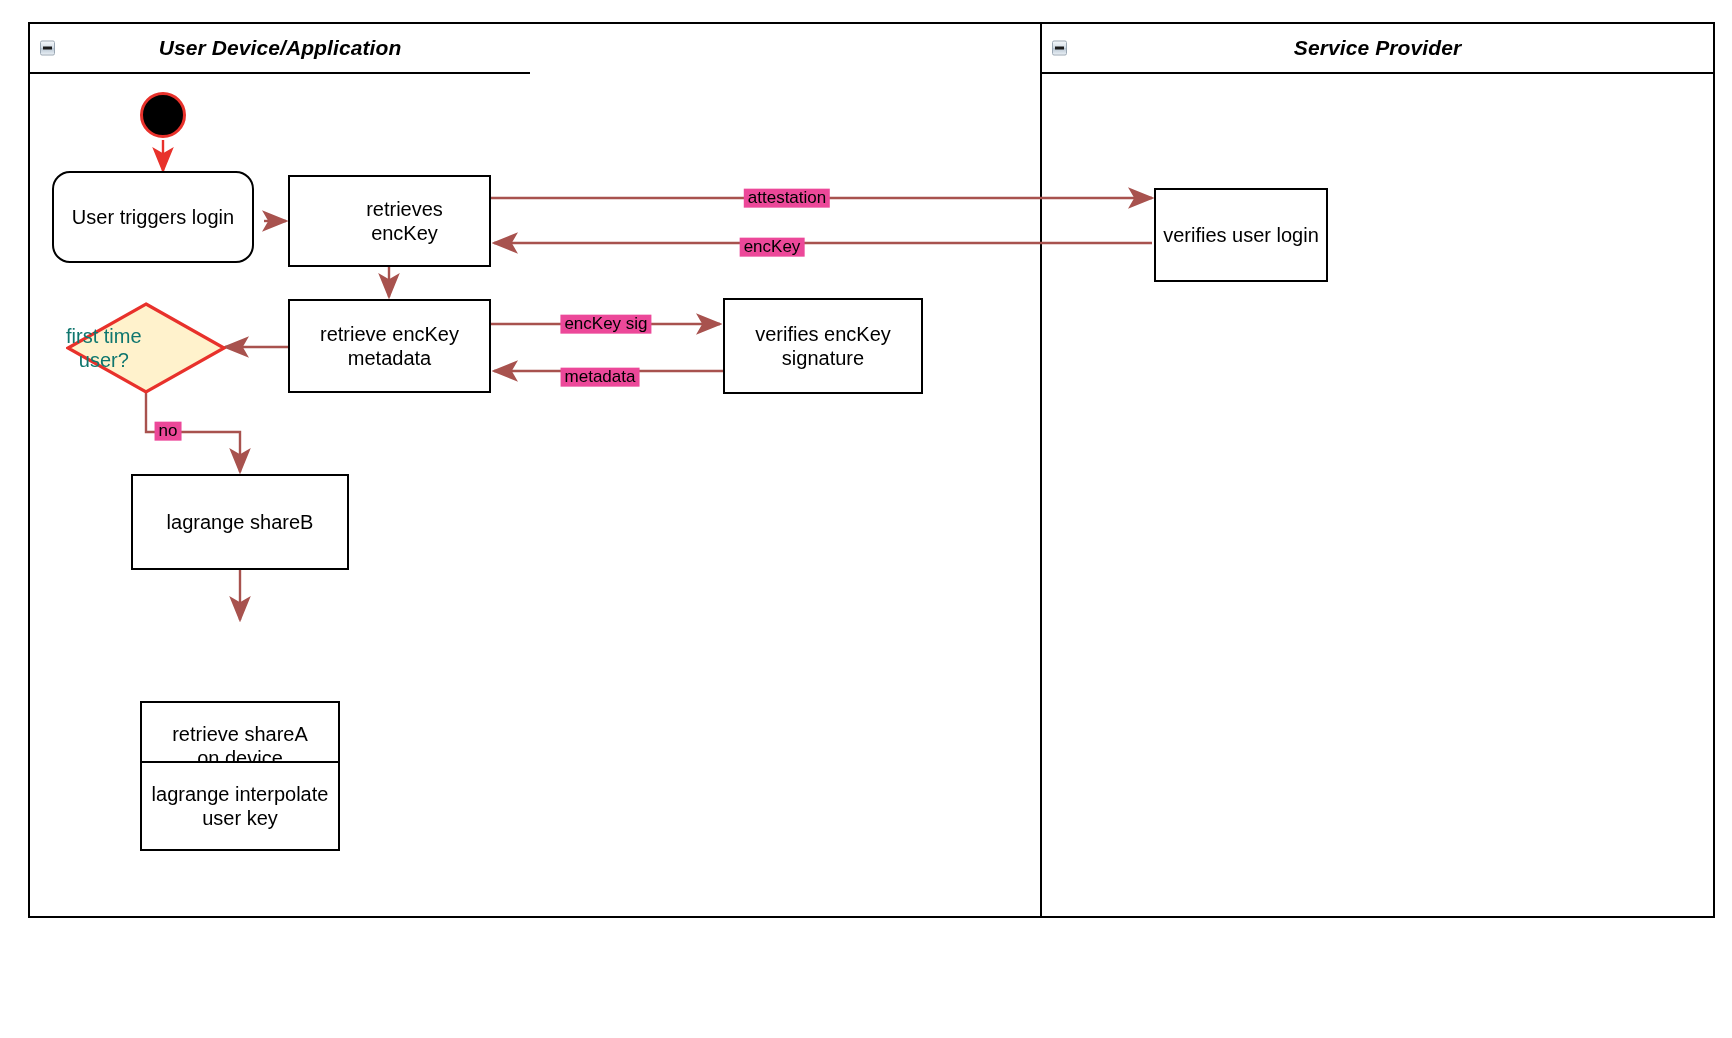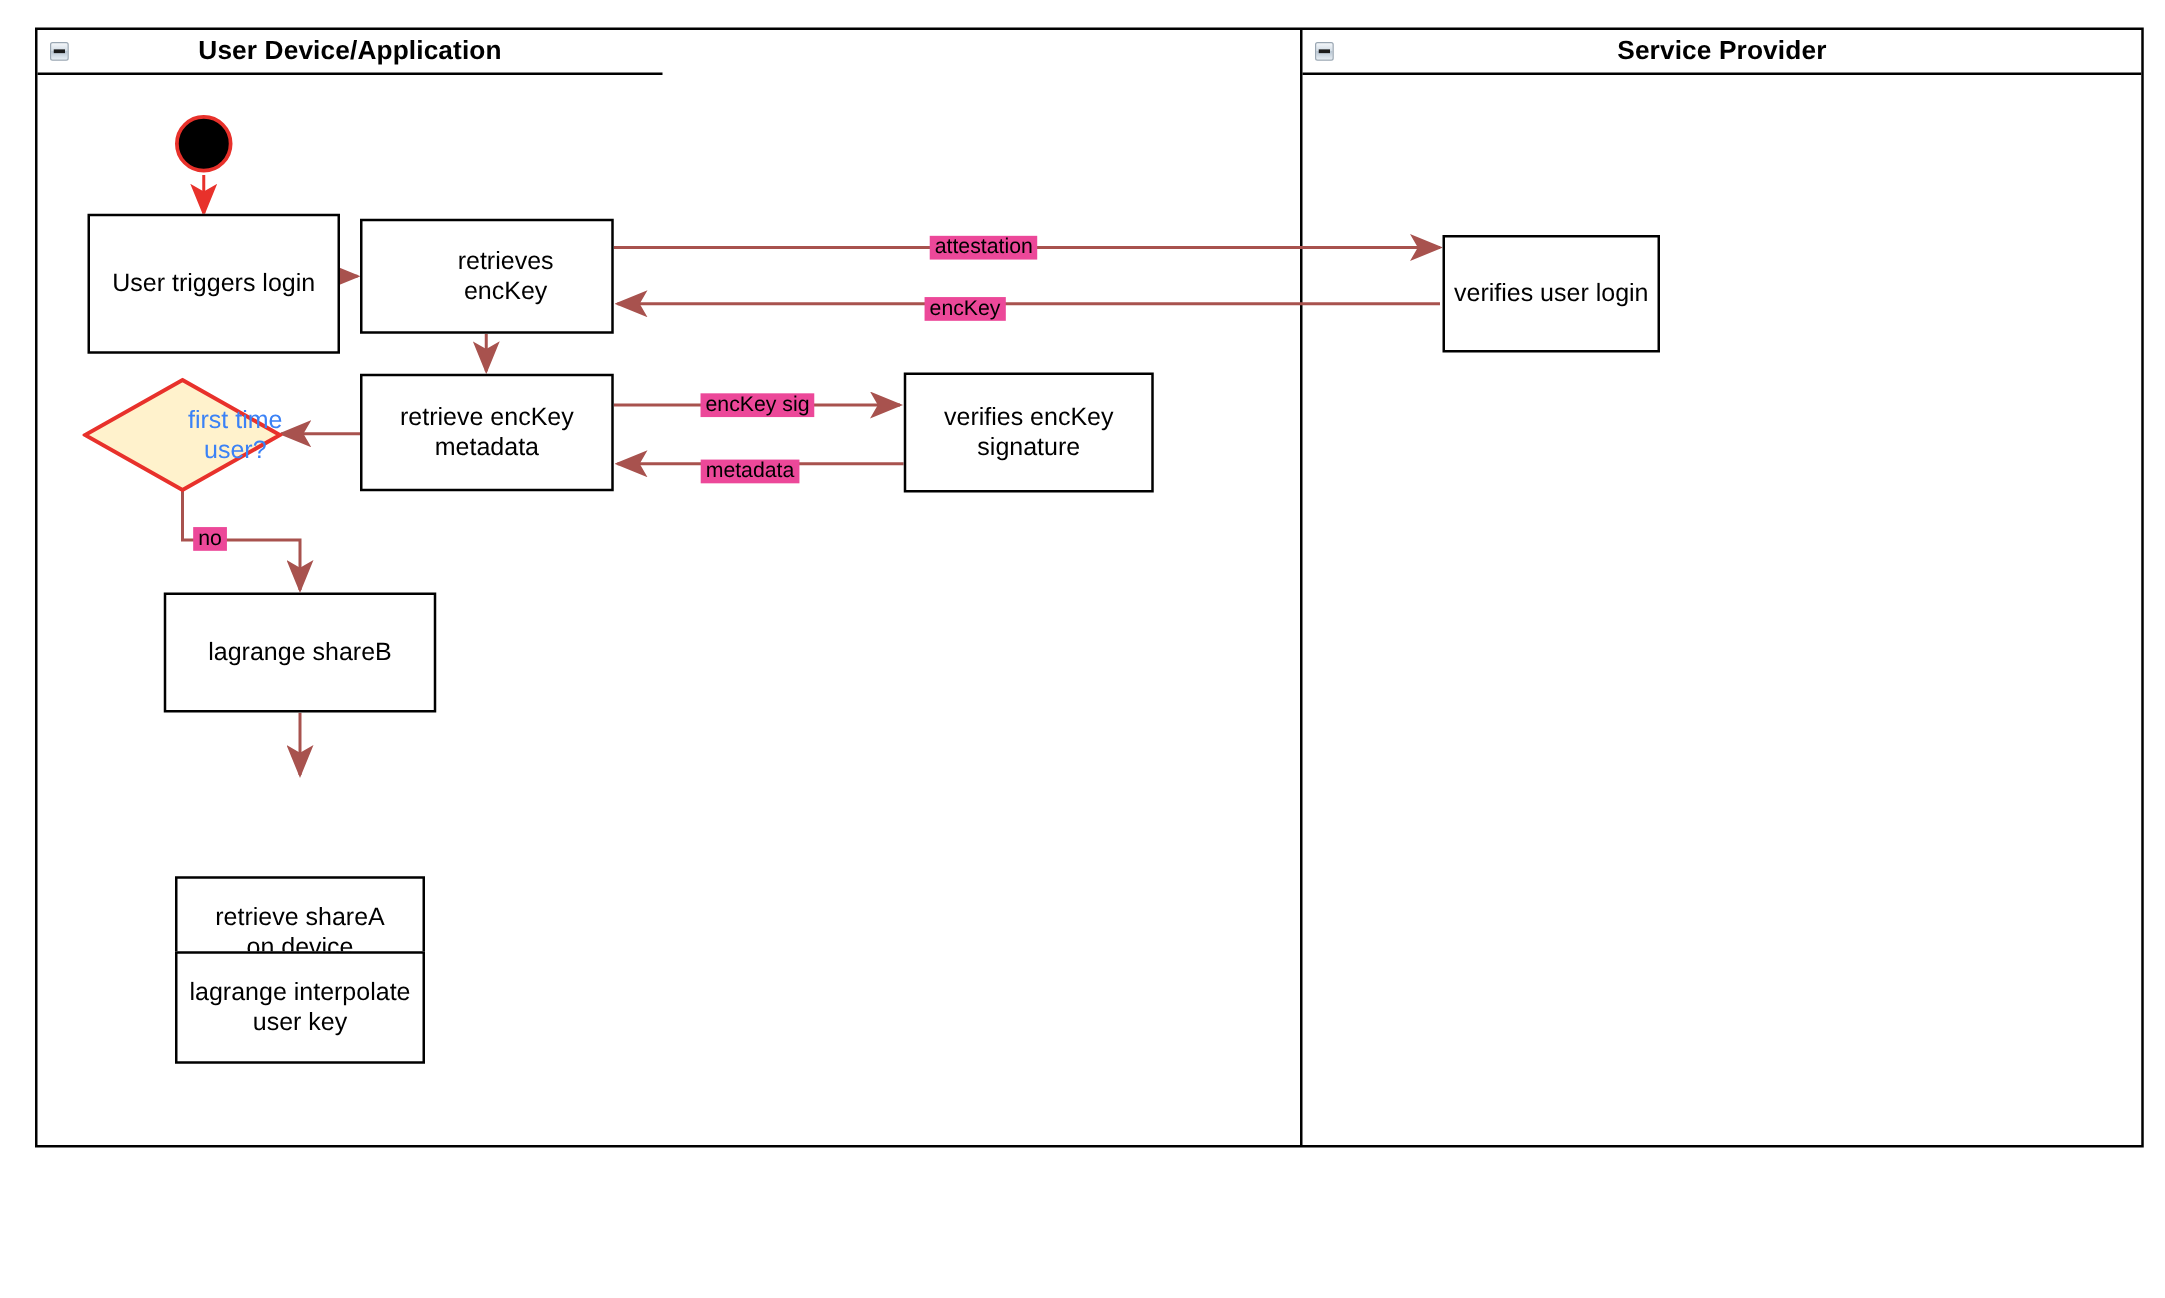--- a/index.html
+++ b/index.html
@@ -33,26 +33,27 @@
     height: 100%;
     box-sizing: border-box;
   }
   .lane.divider { border-left: 2px solid #000000; }
 
   .lane-header {
     position: absolute;
     top: 0;
     left: 0;
     right: 0;
-    height: 36px;
+    height: 50px;
     border-bottom: 2px solid #000000;
     box-sizing: border-box;
     display: flex;
     align-items: center;
     justify-content: center;
+    font-style: italic;
   }
   .lane-title {
     font-size: 21px;
     font-weight: bold;
     color: #000000;
     letter-spacing: 0.1px;
     white-space: nowrap;
   }
   .collapse-btn {
     position: absolute;
@@ -91,25 +92,25 @@
     font-size: 20px;
     line-height: 1.22;
     padding: 2px 6px;
     white-space: pre-line;
   }
 
   .decision {
     position: absolute;
     display: flex;
     align-items: center;
-    justify-content: flex-end;
+    justify-content: flex-start;
     text-align: center;
     font-size: 20px;
     line-height: 1.22;
-    color: #3b82f6;
+    color: #0f766e;
     white-space: pre-line;
   }
   .decision .diamond-shape {
     position: absolute;
     inset: 0;
   }
   .decision .dtext {
     position: relative;
     z-index: 2;
   }
@@ -202,21 +203,21 @@
   </svg>
 
   <div class="edge-label" style="left:787px; top:198px;">attestation</div>
   <div class="edge-label" style="left:772px; top:247px;">encKey</div>
   <div class="edge-label" style="left:606px; top:324px;">encKey sig</div>
   <div class="edge-label" style="left:600px; top:377px;">metadata</div>
   <div class="edge-label" style="left:168px; top:431px;">no</div>
 
   <div class="start-node" style="left:140px; top:92px; width:46px; height:46px;"></div>
 
-  <div class="node" style="left:70px; top:171px; width:202px; height:112px;">
+  <div class="node" style="left:52px; top:171px; width:202px; height:92px;border-radius:18px;">
     <span>User triggers login</span>
   </div>
 
   <div class="node" style="left:288px; top:175px; width:203px; height:92px;padding-left:36px;">
     <span>retrieves
 encKey</span>
   </div>
 
   <div class="node" style="left:288px; top:299px; width:203px; height:94px;">
     <span>retrieve encKey

